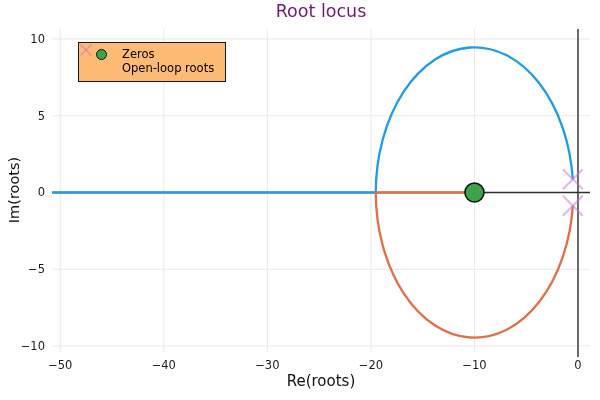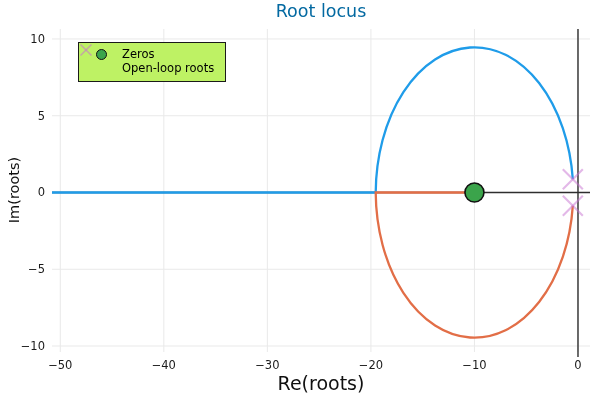--- a/index.html
+++ b/index.html
@@ -4,34 +4,34 @@
 <style>
   html,body { margin:0; padding:0; background:#ffffff; }
   .stage {
     position:relative; width:600px; height:400px; background:#ffffff;
     font-family:"DejaVu Sans", sans-serif; overflow:hidden;
   }
   .stage svg { position:absolute; left:0; top:0; }
   svg text { font-family:"DejaVu Sans", sans-serif; fill:#1b1b1b; }
   .chart-title {
     position:absolute; left:52px; width:538px; top:1px;
-    text-align:center; font-size:17.5px; color:#0369a1;
+    text-align:center; font-size:17.5px; color:#701a75;
   }
   .x-label {
     position:absolute; left:52px; width:538px; top:372px;
-    text-align:center; font-size:19px; color:#101010;
+    text-align:center; font-size:15px; color:#101010;
   }
   .y-label {
     position:absolute; left:14px; top:190px; white-space:nowrap;
     transform:translate(-50%,-50%) rotate(-90deg);
     font-size:14.5px; color:#101010;
   }
   .legend {
     position:absolute; left:78px; top:42px; width:148px;
-    background:#bef264; border:1.3px solid #1a1a1a;
+    background:#fdba74; border:1.3px solid #1a1a1a;
     padding:4px 0 5px 15px; box-sizing:border-box;
   }
   .legend-row { display:flex; align-items:center; height:14.5px; }
   .lg-marker { width:14px; display:flex; justify-content:center; margin-right:14px; flex:0 0 14px; }
   .lg-dot {
     width:11px; height:11px; border-radius:50%;
     background:#3BA44B; border:1.5px solid #111; box-sizing:border-box;
   }
   .legend-row span.lg-text { font-size:11.5px; color:#000; line-height:13px; }
 </style>

